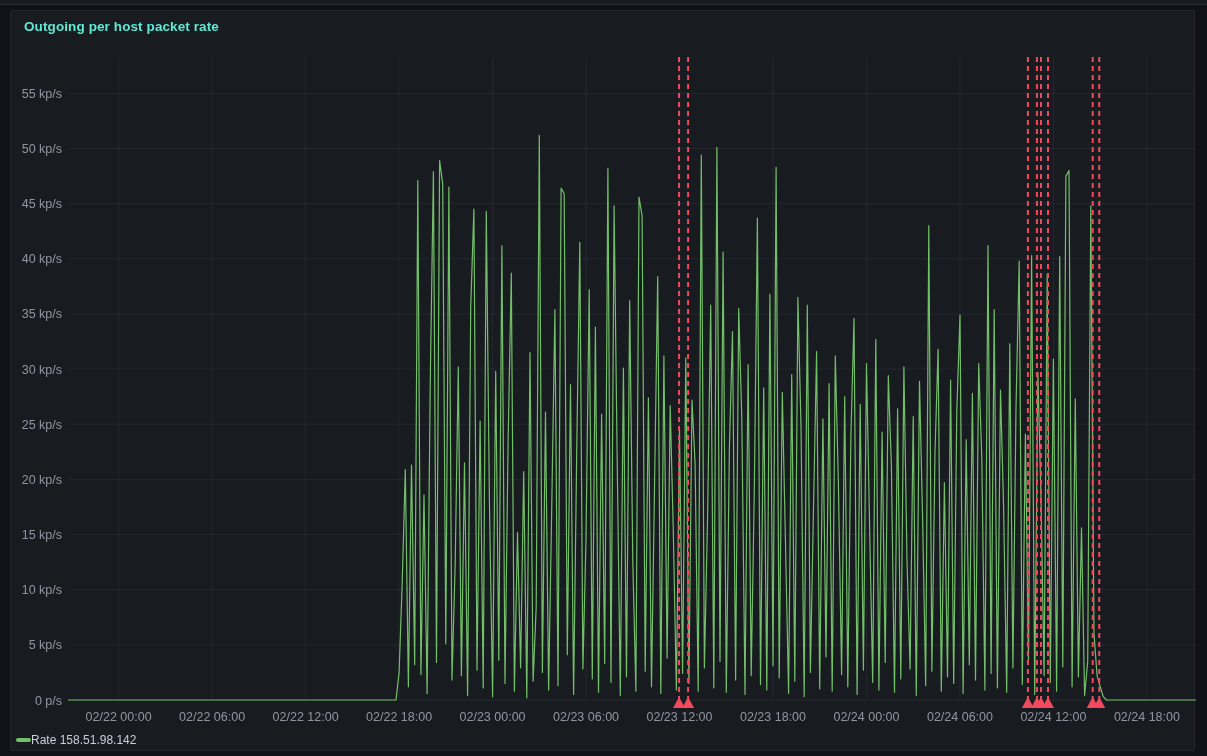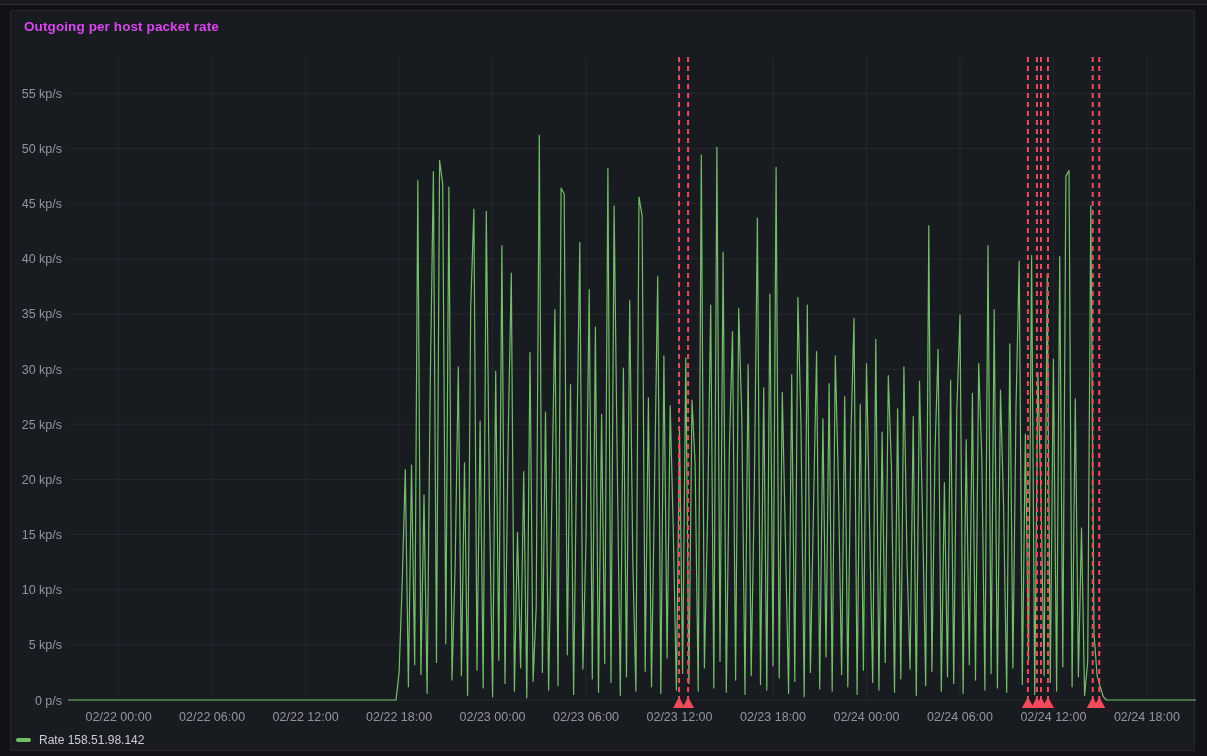--- a/index.html
+++ b/index.html
@@ -13,28 +13,28 @@
     position:absolute;left:0;top:0;width:1207px;height:4px;
     background:#181b20;border-bottom:1px solid #2a2d34;
   }
   .panel{
     position:absolute;left:10px;top:10px;width:1185px;height:741px;
     background:#181b20;border:1px solid #24262c;border-radius:2px;
     box-sizing:border-box;
   }
   .panel-title{
     position:absolute;left:24px;top:19px;
-    font-size:13.5px;font-weight:700;color:#d946ef;letter-spacing:.1px;
+    font-size:13.5px;font-weight:700;color:#5eead4;letter-spacing:.1px;
     cursor:pointer;z-index:5;
   }
   svg.chart{position:absolute;left:0;top:0;z-index:3;pointer-events:none;}
   svg.chart .marker{pointer-events:auto;cursor:pointer;}
   .legend{
     position:absolute;left:16px;top:733px;z-index:5;
-    display:flex;align-items:center;gap:8px;cursor:pointer;
+    display:flex;align-items:center;cursor:pointer;
   }
   .legend-marker{
     display:inline-block;width:15px;height:4px;border-radius:2px;
     background:#73bf69;
   }
   .legend-label{
     font-size:12px;color:#ccccdc;
   }
 </style>
 </head>

